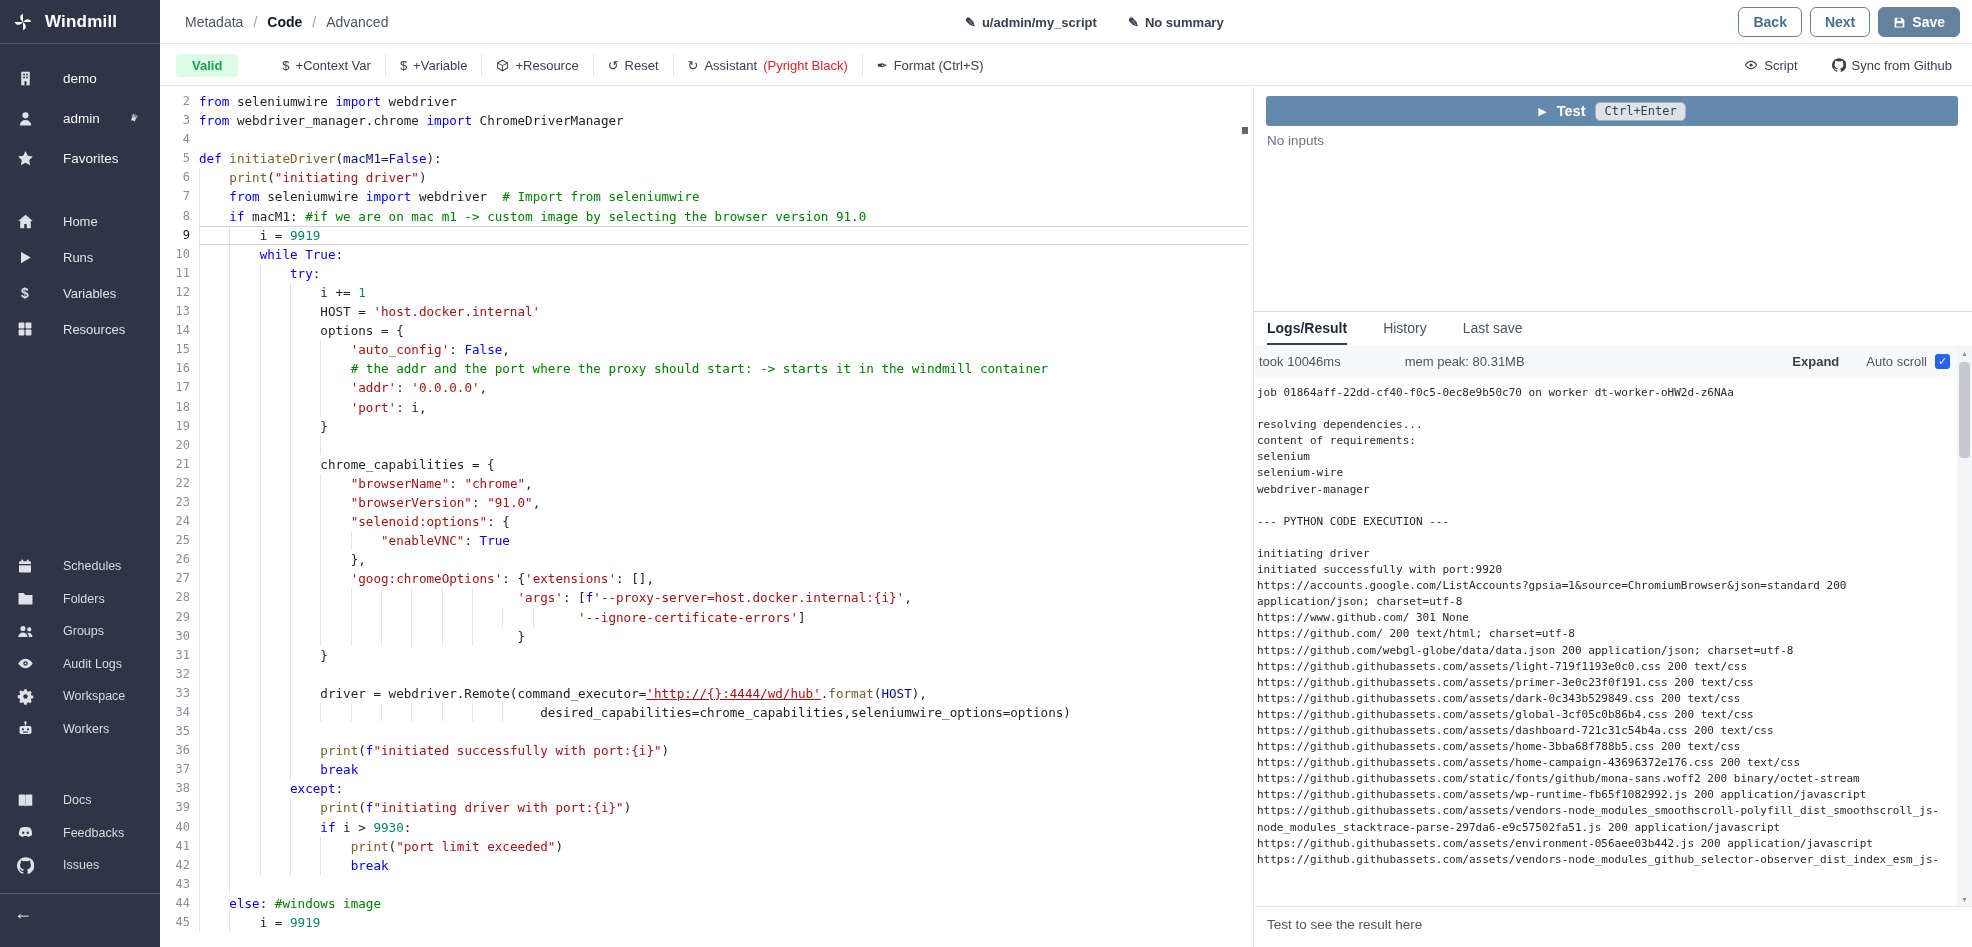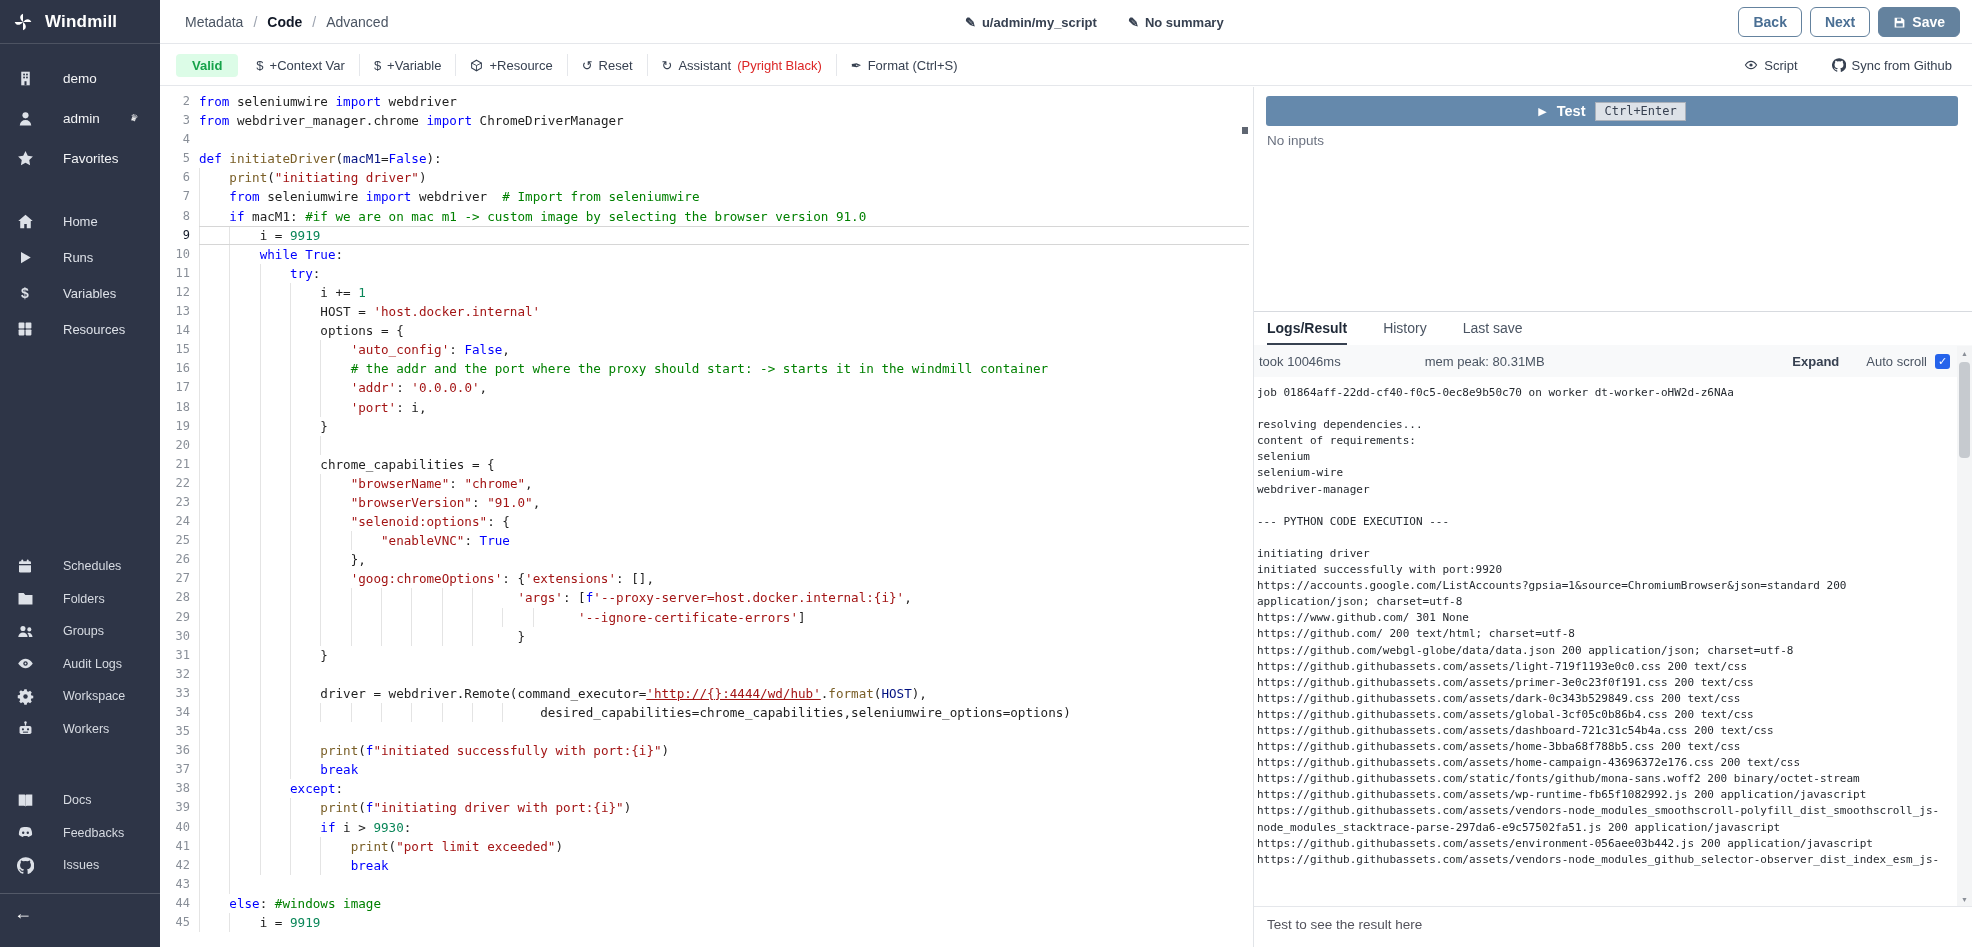--- a/index.html
+++ b/index.html
@@ -37,21 +37,21 @@
   .crumb.active{color:#111827;font-weight:700}
   .crumb-sep{color:#9ca3af}
   .path-group{position:absolute;left:805px;top:0;height:44px;display:flex;align-items:center;gap:6px;font-size:13px;font-weight:600;color:#374151;cursor:pointer}
   .summary-group{position:absolute;left:968px;top:0;height:44px;display:flex;align-items:center;gap:6px;font-size:13px;font-weight:600;color:#374151;cursor:pointer}
   .pencil{font-size:13px;color:#374151}
   .btns{position:absolute;right:12px;top:7px;display:flex;gap:8px}
   .btn{height:30px;padding:0 14px;border:1px solid var(--accent);border-radius:6px;background:#fff;color:#4a6f94;font-size:14px;font-weight:600;display:flex;align-items:center;gap:6px;cursor:pointer;font-family:inherit}
   .btn.primary{background:var(--accent);color:#fff;border-color:var(--accent)}
 
   .toolbar{position:absolute;top:45px;left:0;right:0;height:41px;background:#fff;border-bottom:1px solid #e5e7eb;display:flex;align-items:center;padding:0 16px}
-  .chip-valid{background:var(--valid-bg);color:var(--valid-text);font-size:13px;font-weight:600;padding:4px 16px;border-radius:4px;margin-right:4px;cursor:pointer}
+  .chip-valid{background:var(--valid-bg);color:var(--valid-text);font-size:13px;font-weight:600;padding:4px 16px;border-radius:4px;margin-right:30px;cursor:pointer}
   .tb-item{display:flex;align-items:center;gap:6px;font-size:13px;color:#374151;padding:0 14px;cursor:pointer;white-space:nowrap}
   .tb-sep{width:1px;height:22px;background:#e5e7eb}
   .tb-ic{font-size:13px;color:#374151}
   .tb-red{color:var(--red)}
   .tb-right{margin-left:auto;display:flex;align-items:center;gap:34px;padding-right:4px}
   .tb-right .tb-item{padding:0}
 
   .content{position:absolute;top:87px;left:0;right:0;bottom:0;display:flex}
 
   
@@ -71,28 +71,28 @@
   .tk-fn{color:#795e26}
   .tk-vr{color:#001080}
   .tk-pl{color:#1f1f1f}
   .ov-mark{position:absolute;right:5px;top:40px;width:6px;height:7px;background:#5f6672}
 
   
   .runpanel{flex:1;position:relative;border-left:1px solid #e1e4e8;background:#fff;overflow:hidden}
   .test-bar{position:absolute;left:12px;right:14px;top:9px;height:30px;background:var(--test);border-radius:3px;display:flex;align-items:center;justify-content:center;gap:10px;cursor:pointer}
   .test-play{color:#fff;font-size:11px}
   .test-label{color:#fff;font-size:14.5px;font-weight:700}
-  .kbd{font-family:"DejaVu Sans Mono",monospace;font-size:12px;color:#374151;background:#dde2e8;border:1px solid #aab1bb;border-radius:0;padding:1px 8px 2px}
+  .kbd{font-family:"DejaVu Sans Mono",monospace;font-size:12px;color:#374151;background:#dde2e8;border:1px solid #aab1bb;border-radius:5px;padding:1px 8px 2px}
   .no-inputs{position:absolute;left:13px;top:46px;font-size:13.5px;color:#6b7280}
   .rp-div1{position:absolute;left:0;right:0;top:224px;border-top:1px solid #d7dadf}
   .rp-tabs{position:absolute;left:13px;top:225px;height:33px;display:flex;gap:36px}
   .rp-tab{display:flex;align-items:center;font-size:14px;color:#4b5563;cursor:pointer;border-bottom:2.5px solid transparent}
   .rp-tab.active{color:#1f2937;font-weight:600;border-bottom-color:#374151}
   .rp-info{position:absolute;left:0;right:0;top:258px;height:32px;background:#f8f9fa;display:flex;align-items:center;padding:0 22px 0 5px;font-size:13px;color:#4b5563}
-  .rp-mem{margin-left:84px}
+  .rp-mem{margin-left:64px}
   .rp-expand{margin-left:auto;font-weight:700;color:#374151;cursor:pointer}
   .rp-autoscroll{margin-left:27px;color:#4b5563}
   .checkbox{width:15px;height:15px;background:var(--check);border-radius:3px;margin-left:8px;display:flex;align-items:center;justify-content:center;color:#fff;font-size:11px;cursor:pointer}
   .rp-log{position:absolute;left:3px;right:16px;top:290px;height:529px;padding-top:8px;font-family:"DejaVu Sans Mono",monospace;font-size:11px;line-height:16.1px;color:#24292f;overflow:hidden}
   .log-line{white-space:pre;height:16.1px}
   .rp-scroll{position:absolute;right:0;top:259px;width:15px;height:560px;background:#f4f5f6}
   .sc-arrow{height:14px;display:flex;align-items:center;justify-content:center;font-size:7px;color:#8a8f98}
   .sc-thumb{position:absolute;left:2px;right:2px;top:16px;height:96px;background:#c6cacf;border-radius:4px}
   .sc-arrow.down{position:absolute;bottom:0;left:0;right:0}
   .rp-foot{position:absolute;left:0;right:0;top:819px;bottom:0;border-top:1px solid #e5e7eb;padding:10px 13px;font-size:13.5px;color:#52525b}

